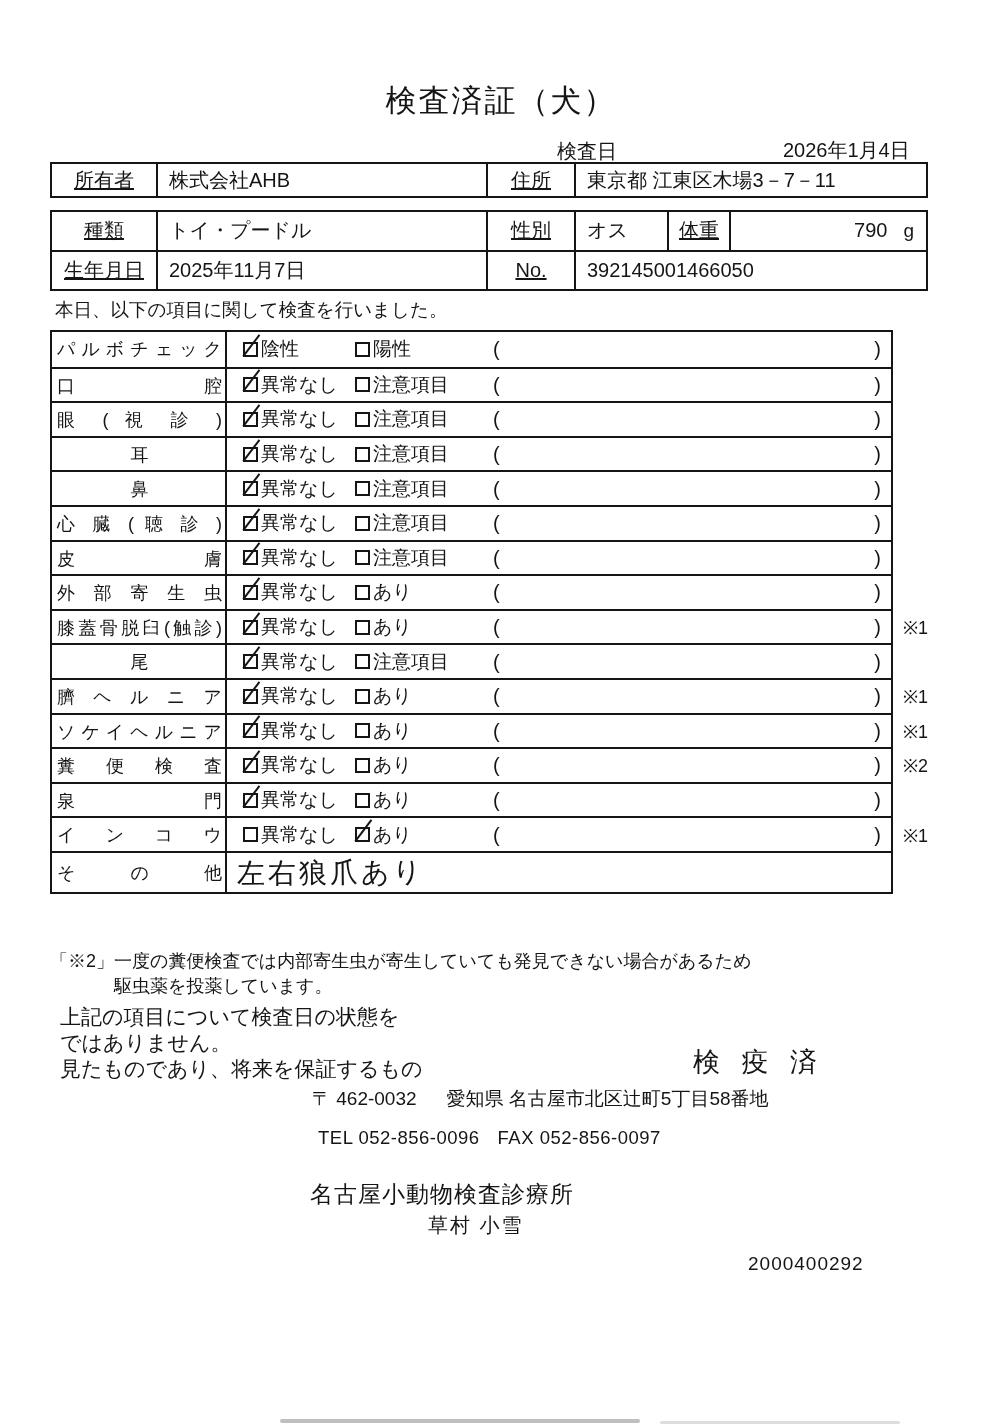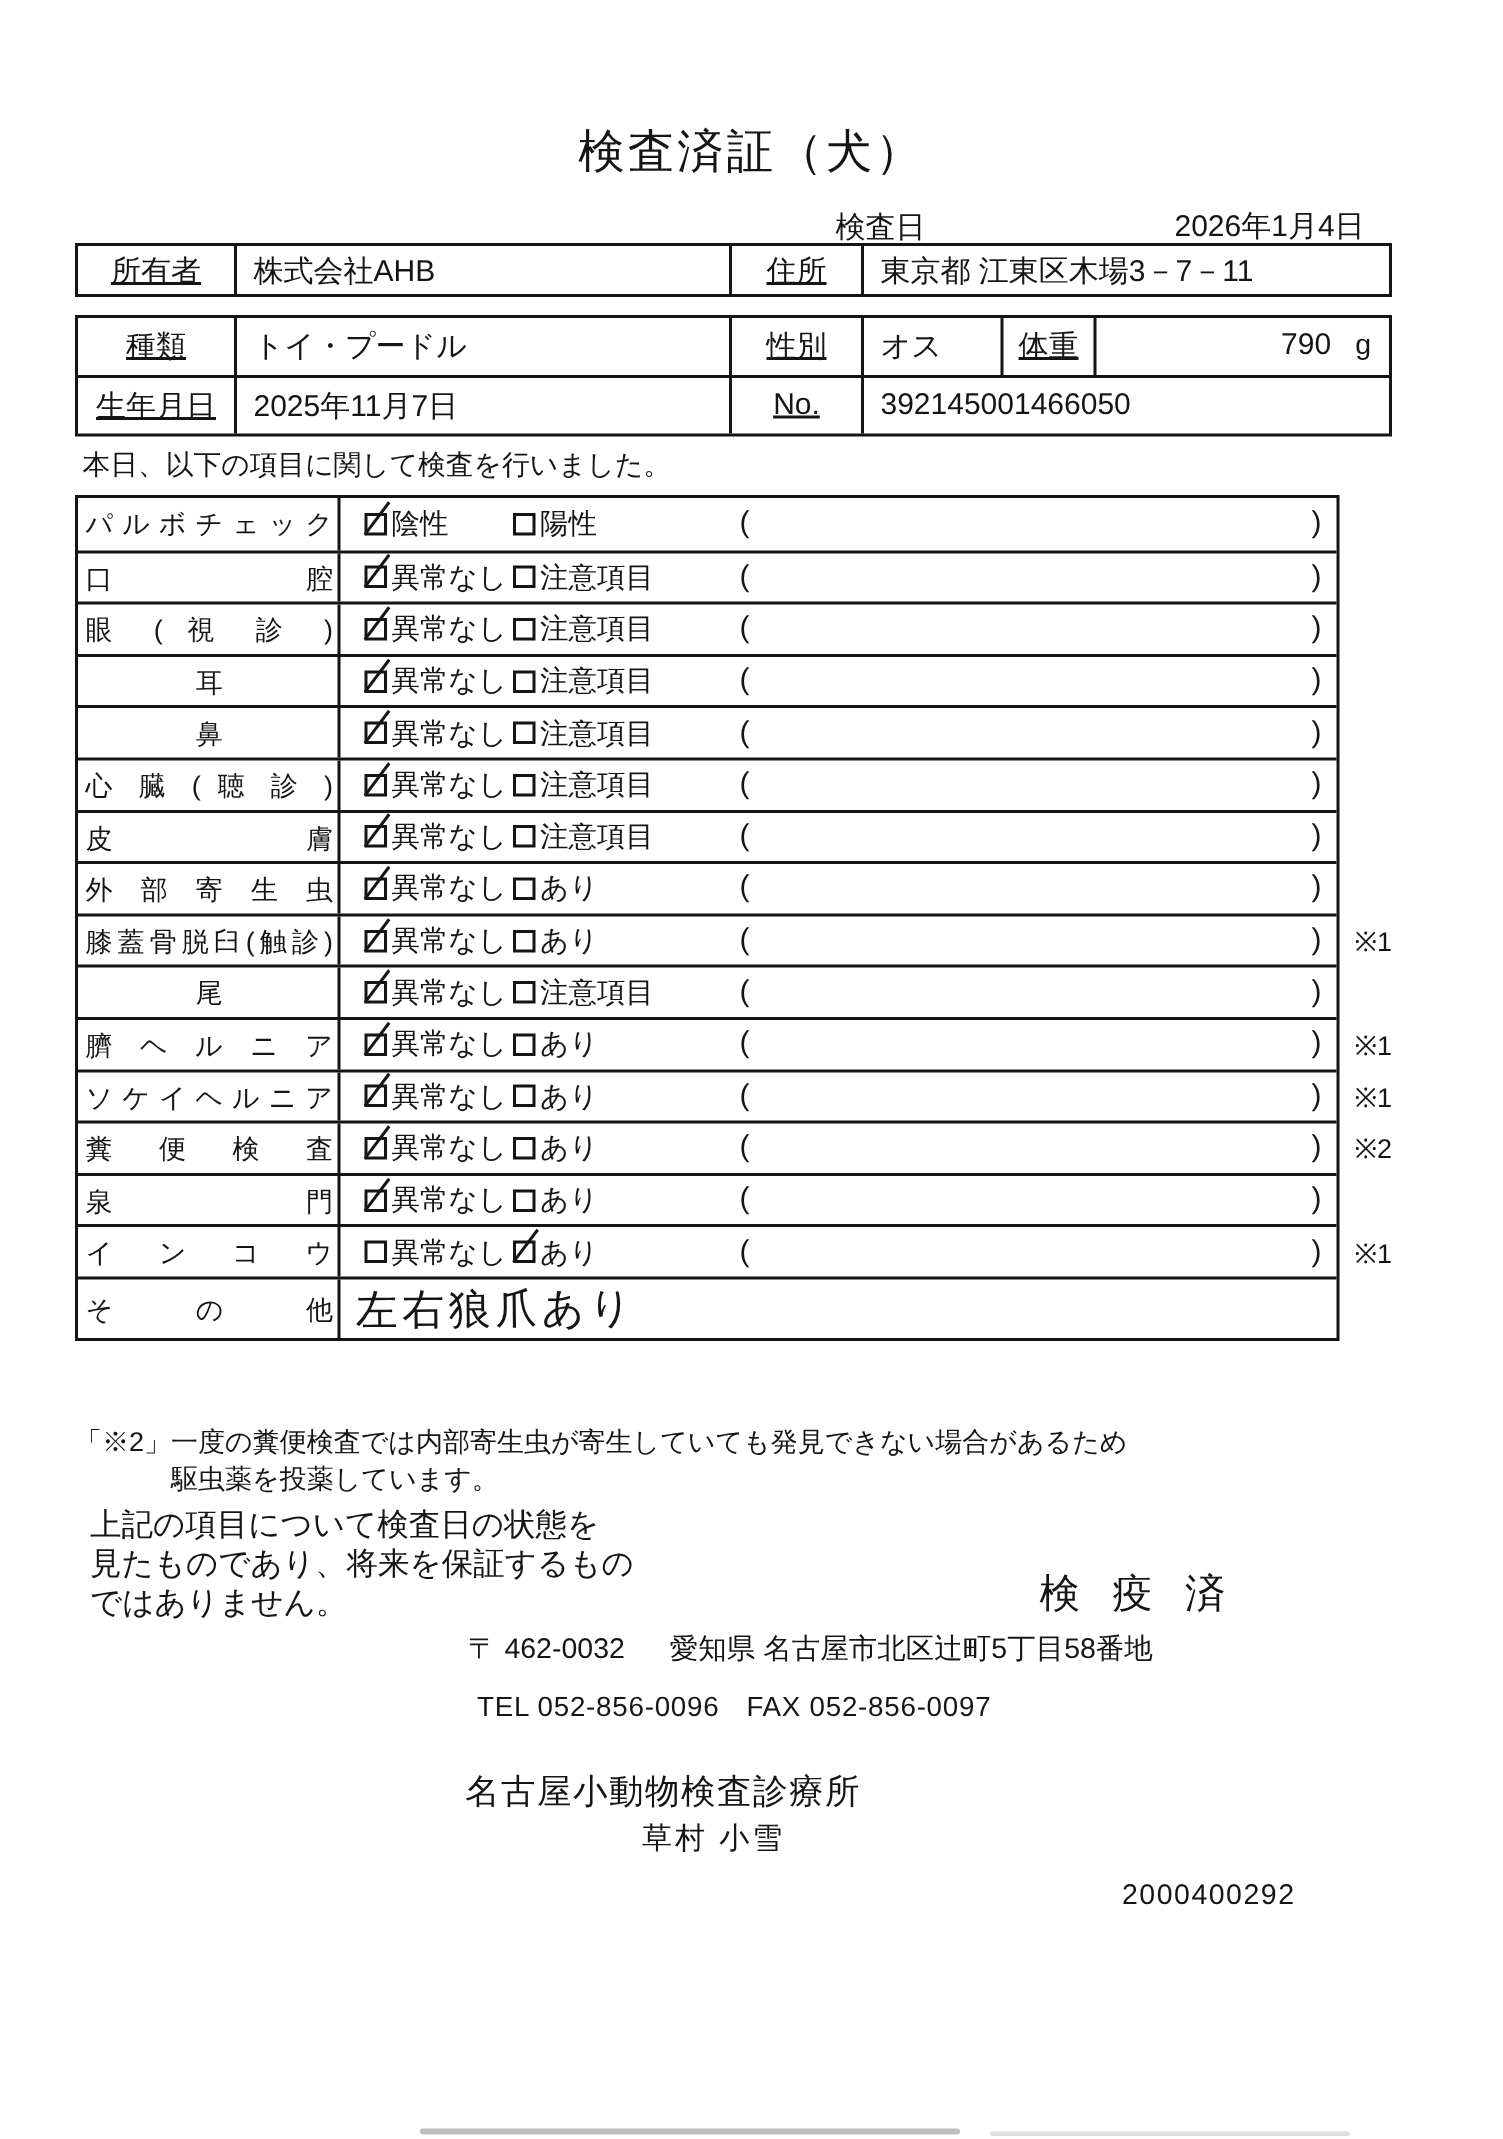--- a/index.html
+++ b/index.html
@@ -57,21 +57,21 @@
     white-space:nowrap; overflow:hidden;
   }
   .cl-row:last-child .cl-label { line-height:41px; }
   .cl-label.center { text-align:center; text-align-last:center; }
   .cl-content { flex:1; position:relative; }
   .opt {
     position:absolute; top:50%; transform:translateY(-50%);
     display:inline-flex; align-items:center; font-size:19px; white-space:nowrap;
   }
   .opt1 { left:4px;margin-left:12px; }
-  .opt2 { left:115px; }
+  .opt2 { left:128px; }
   .checkbox {
     width:15px; height:15px; border:2px solid #151515;
     display:inline-block; margin-right:3px; position:relative; flex:0 0 auto;
   }
   .checkbox.checked::after {
     content:""; position:absolute; left:-1px; bottom:-2px;
     width:27px; height:2px; background:#151515;
     transform-origin:left bottom; transform:rotate(-53deg);
   }
   .paren { position:absolute; top:50%; transform:translateY(-50%); font-size:20px; }
@@ -431,22 +431,22 @@
       </div>
       <span class="row-note"></span>
     </div>
   </div>
 
   <p class="footnote fn2">「※2」一度の糞便検査では内部寄生虫が寄生していても発見できない場合があるため</p>
   <p class="footnote fn3">駆虫薬を投薬しています。</p>
 
   <div class="disclaimer">
     <div>上記の項目について検査日の状態を</div>
+    <div>ではありません。</div>
     <div>見たものであり、将来を保証するもの</div>
-    <div>ではありません。</div>
   </div>
 
   <div class="stamp">検 疫 済</div>
 
   <div class="addr-line">
     <span class="postal">〒 462-0032</span><span>愛知県 名古屋市北区辻町5丁目58番地</span>
   </div>
 
   <div class="tel-line">
     <span>TEL 052-856-0096</span><span class="fax">FAX 052-856-0097</span>

